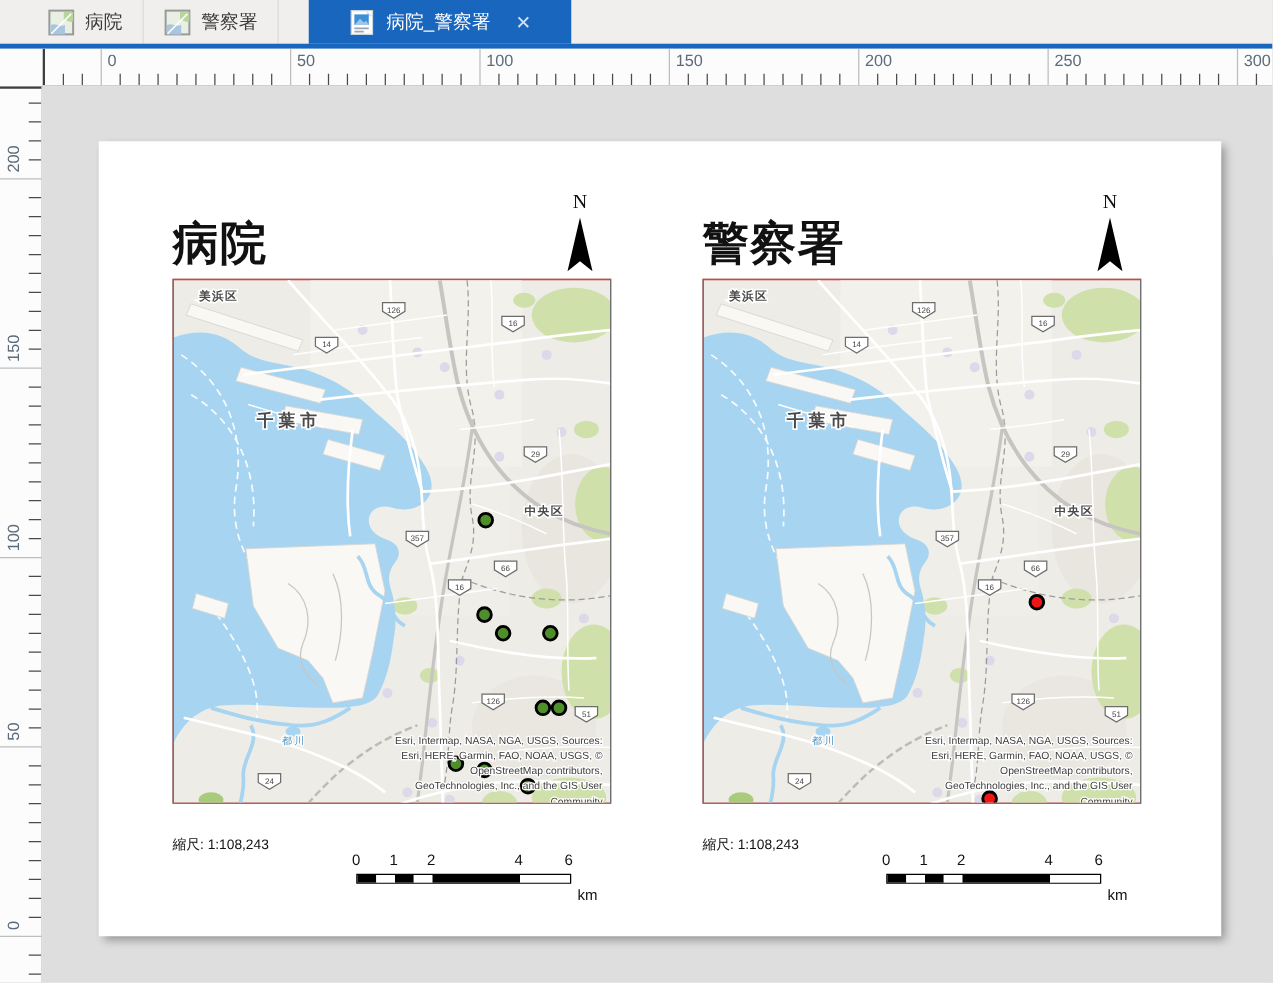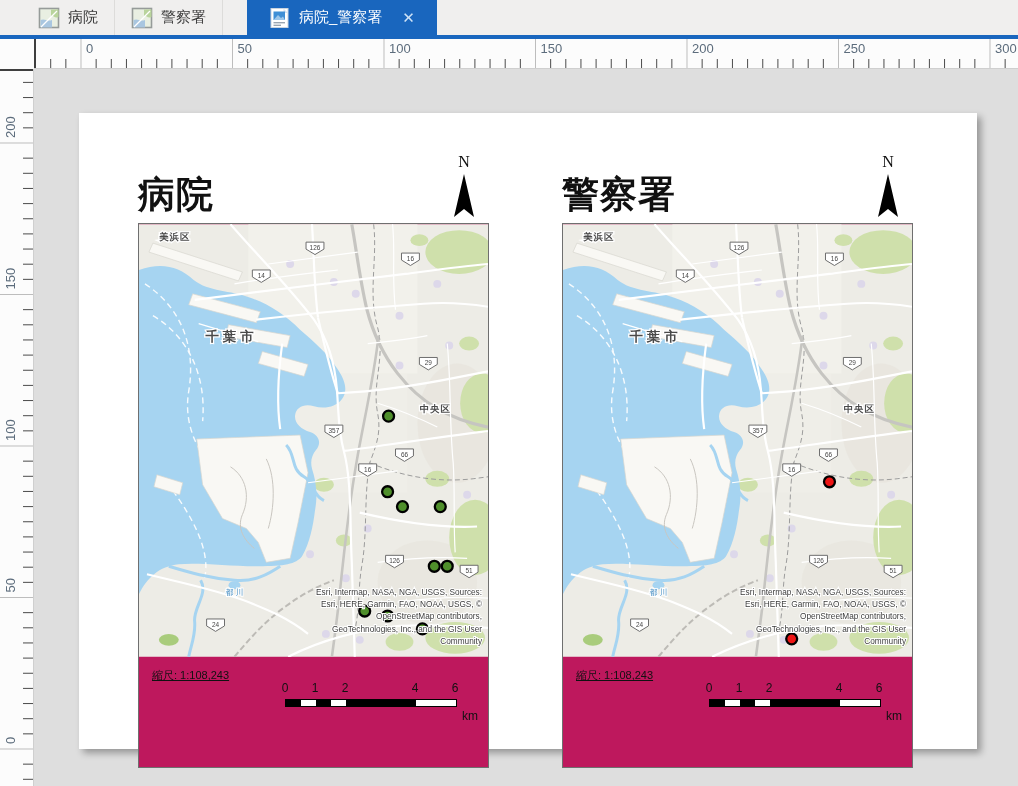--- a/index.html
+++ b/index.html
@@ -6,21 +6,21 @@
   html,body { width:1018px; height:786px; overflow:hidden;
     font-family:"Liberation Sans", sans-serif; background:#dedede; }
   #app { position:relative; width:1018px; height:786px; }
 
   
   .tabbar { position:absolute; left:0; top:0; width:1018px; height:35px;
     background:#f0efee; display:flex; align-items:stretch; padding-left:22px; }
   .accent-strip { position:absolute; left:0; top:35px; width:1018px; height:4px; background:#1966be; }
   .tab { display:flex; align-items:center; gap:8px; padding:0 16px; font-size:15px;
     color:#3a3a3a; border-right:1px solid #dddcda; cursor:default; }
-  .tab.active { background:#1966be; color:#fff; border-right:none; margin-left:24px; padding:0 22px;justify-content:space-between; }
+  .tab.active { background:#1966be; color:#fff; border-right:none; margin-left:24px; padding:0 32px;justify-content:space-between; }
   .tab .close { font-size:15px; color:#cfe3f7; margin-left:12px; }
   .tab svg { display:block; }
 
   
   .ruler-corner { position:absolute; left:0; top:39px; width:34px; height:30px; background:#fcfcfc; }
   .ruler-top  { position:absolute; left:34px; top:39px; width:984px; height:30px; background:#fcfcfc; }
   .ruler-left { position:absolute; left:0; top:69px; width:34px; height:717px; background:#fcfcfc; }
   .ruler-top svg, .ruler-left svg { display:block; }
 
   
@@ -30,25 +30,25 @@
 
   .panel { position:absolute; top:37px; width:351px; height:585px; }
   #panel-0 { left:59px; } #panel-1 { left:483px; }
 
   .panel-title { position:absolute; left:0; top:20px; font-size:37px; font-weight:700;
     color:#111; letter-spacing:1px; white-space:nowrap; }
   .north { position:absolute; left:312px; top:3px; width:28px; text-align:center; }
   .north .nl { font-family:"Liberation Serif", serif; font-size:16px; color:#111; }
   .north svg { display:block; margin:2px auto 0; }
 
-  .map-frame { position:absolute; left:0; top:73px; width:351px; height:545px;
-    border:1px solid #6f6f6f; background:#be185d; overflow:hidden; }
+  .map-frame { position:absolute; left:0; top:73px; width:351px; height:420px;
+    border:1px solid #6f6f6f; background:#ef4444; overflow:hidden; }
   .map-frame svg { display:block; }
 
-  .scale-label { position:absolute; left:14px; top:518px; font-size:11px; color:#111;text-decoration:underline; }
+  .scale-label { position:absolute; left:0; top:518px; font-size:11px; color:#111; }
 
   .scalebar { position:absolute; left:147px; top:531px; width:210px; height:32px; }
   .sb-nums { position:absolute; left:0; top:0; width:200px; height:14px; font-size:12px; color:#111; }
   .sb-nums span { position:absolute; transform:translateX(-50%); }
   .sb-bar { position:absolute; left:0; top:18px; width:172px; height:8px;
     border:1px solid #000; display:flex; }
   .sb-bar i { display:block; height:100%; }
   .sb-bar i.b { background:#000; } .sb-bar i.w { background:#fff; }
   .sb-unit { position:absolute; left:177px; top:28px; font-size:12px; color:#111; }
 

